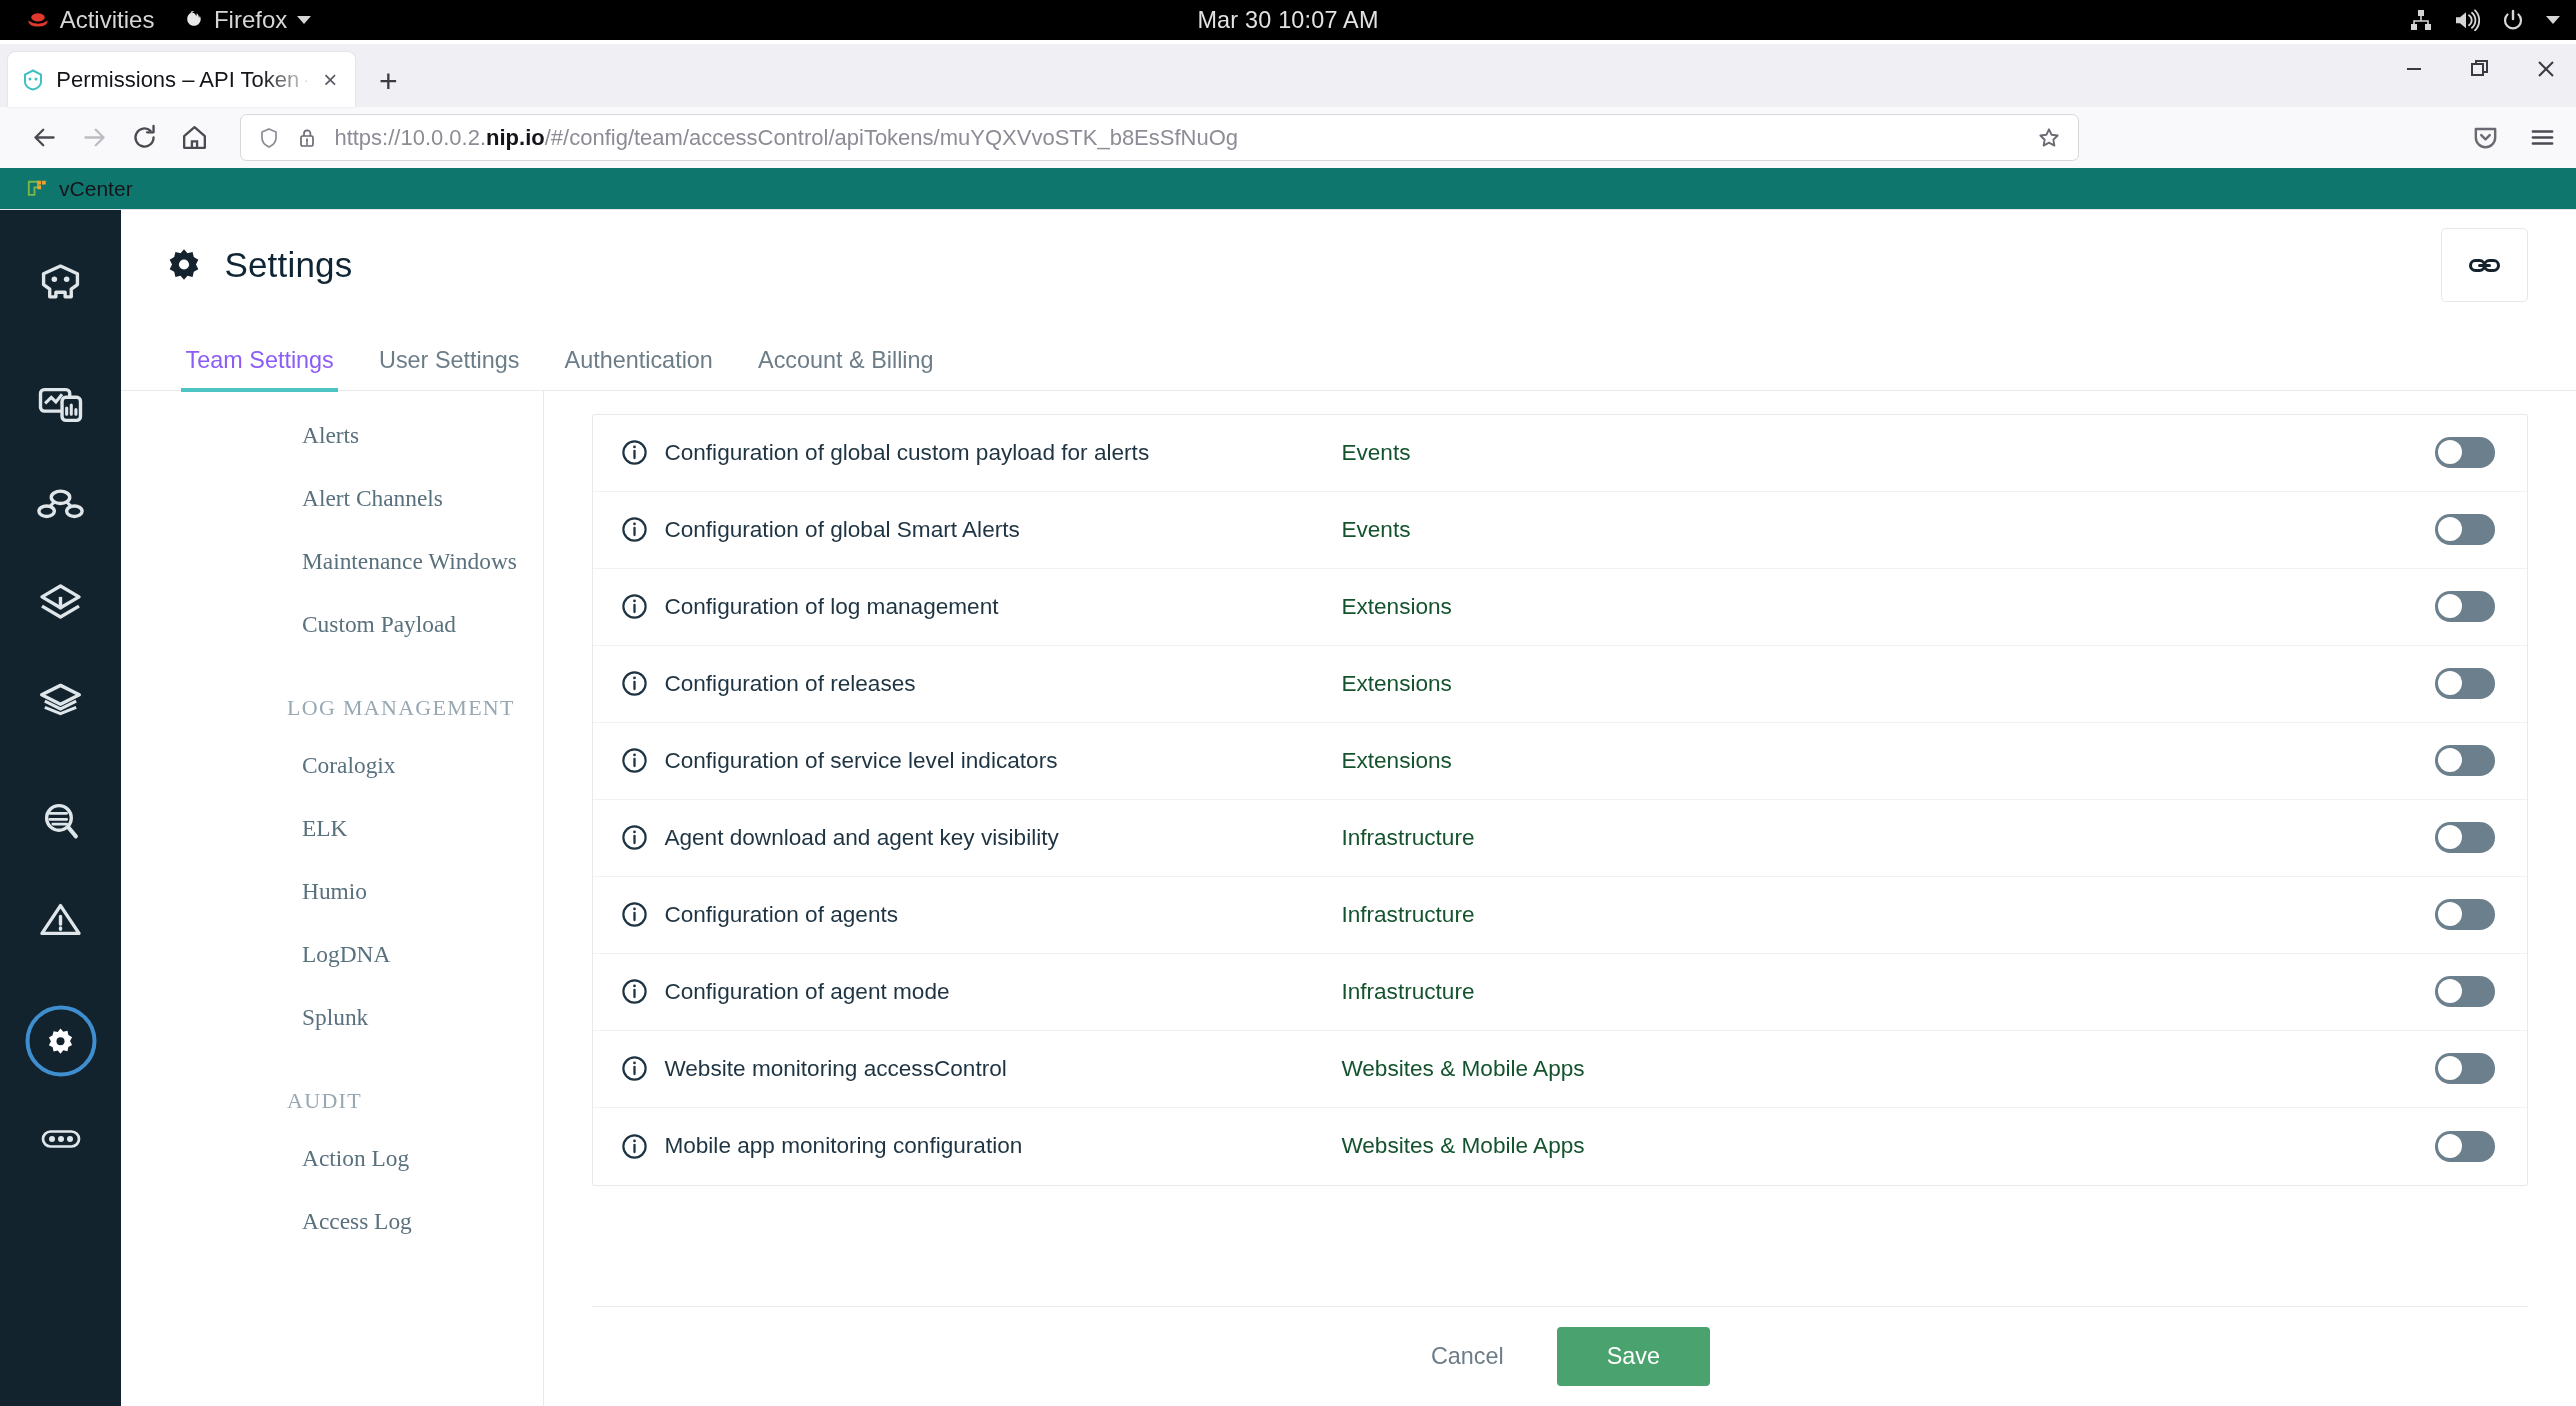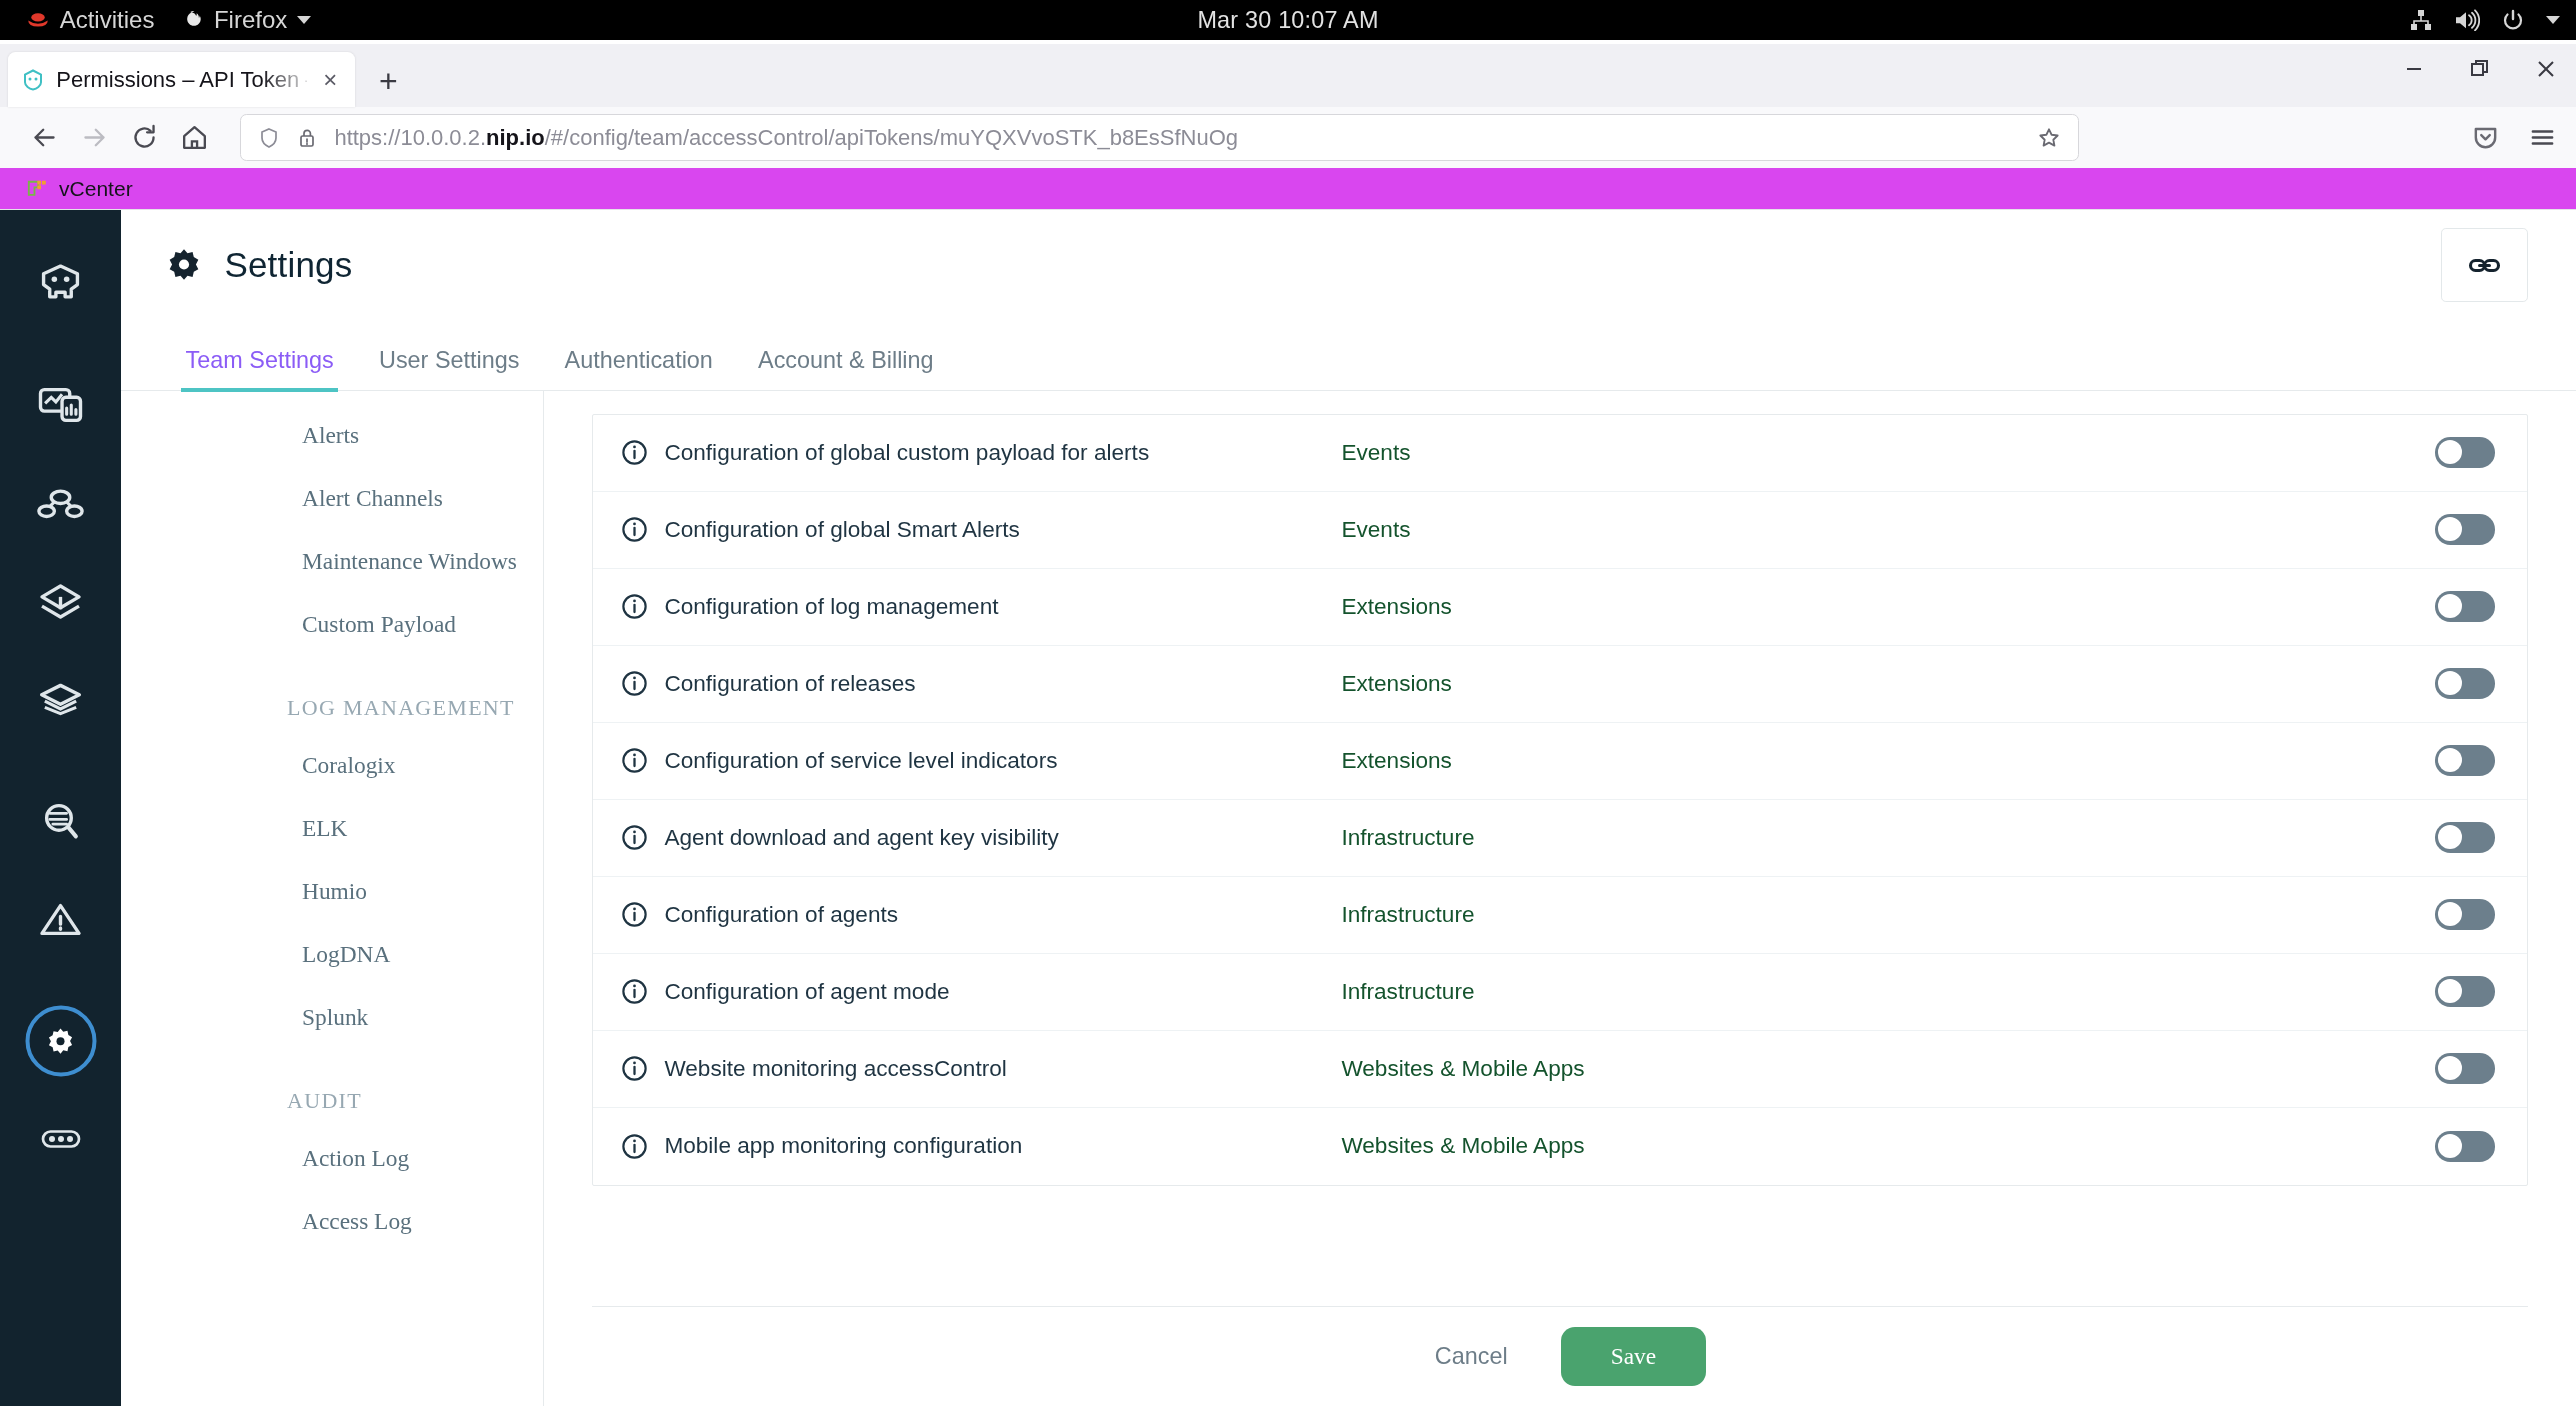--- a/index.html
+++ b/index.html
@@ -79,21 +79,21 @@
   }
   .url-text {
     flex: 1; font-size: 22px; color: #8c8c96; white-space: nowrap; overflow: hidden;
   }
   .url-text b { color: #15141a; font-weight: 600; }
   .urlbar .star { margin-left: auto; cursor: pointer; }
   .navbar-right { display: flex; align-items: center; gap: 27.4px; margin-left: auto; padding-left: 8px; }
 
   
   .bookmarks {
-    height: 42px; background: #d946ef; display: flex; align-items: center;
+    height: 42px; background: #0f766e; display: flex; align-items: center;
     padding-left: 18px; gap: 9.7px; border-bottom: 0.8px solid #e4e4e7;
   }
   .bm-item { display: flex; align-items: center; gap: 10.5px; padding: 3.2px 8px; cursor: pointer; }
   .bm-label { font-size: 21px; color: #15141a; }
 
   
   .page { position: relative; height: 1196px; background: #ffffff; display: flex; }
 
   .appnav {
     width: 121px; flex: 0 0 121px; background: #12232e; position: relative;
@@ -178,21 +178,21 @@
     height: 100px; border-top: 0.8px solid #e6eaec; margin: 0 48px;
     display: flex; align-items: center; justify-content: center; gap: 32px;
     position: relative;
   }
   .btn-cancel {
     font-size: 23.4px; color: #6d7d88; background: none; border: none;
     padding: 14.5px 21px; cursor: pointer; font-family: inherit;
   }
   .btn-save {
     font-size: 23.4px; color: #ffffff; background: #4aa36e; border: none;
-    border-radius: 14px; padding: 16px 50px; cursor: pointer; font-family: Liberation Serif, serif;
+    border-radius: 4px; padding: 16px 50px; cursor: pointer; font-family: Liberation Sans, sans-serif;
   }
 
   
   .annot { position: absolute; inset: 0; pointer-events: none; }
   .annot-arrow { position: absolute; left: 1702px; top: 1194px; }
 </style>
 </head>
 <body>
 
 <div class="gnome-bar">

